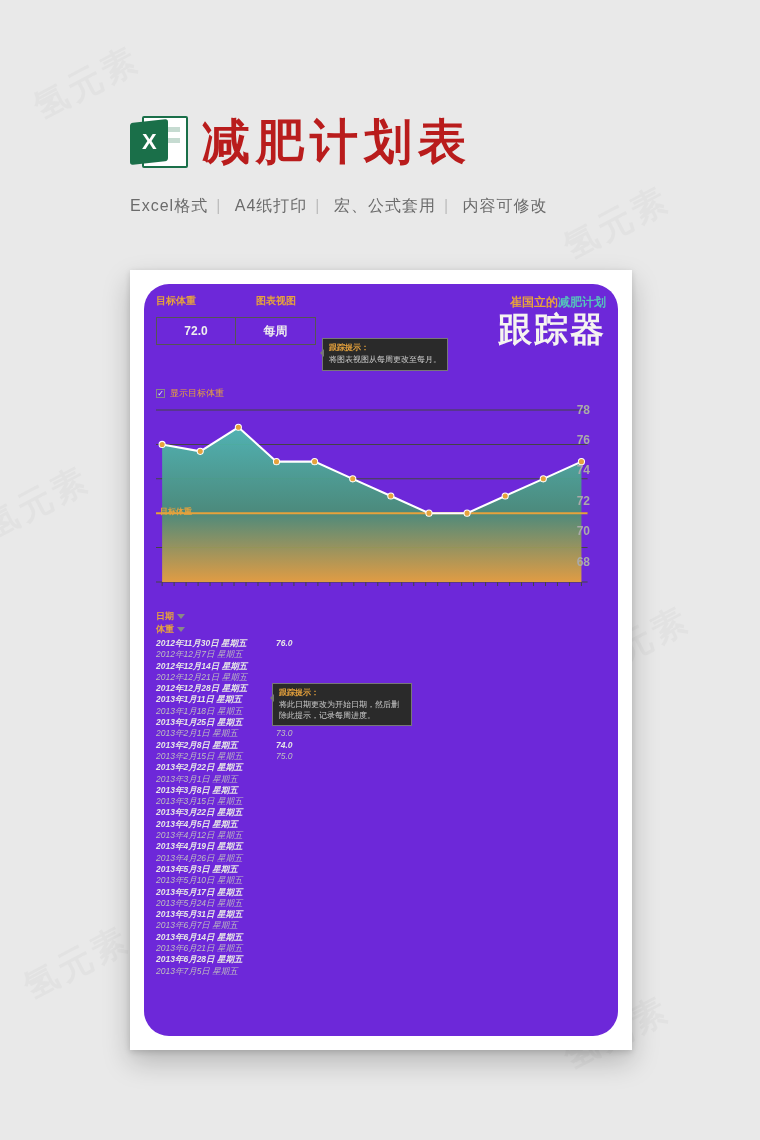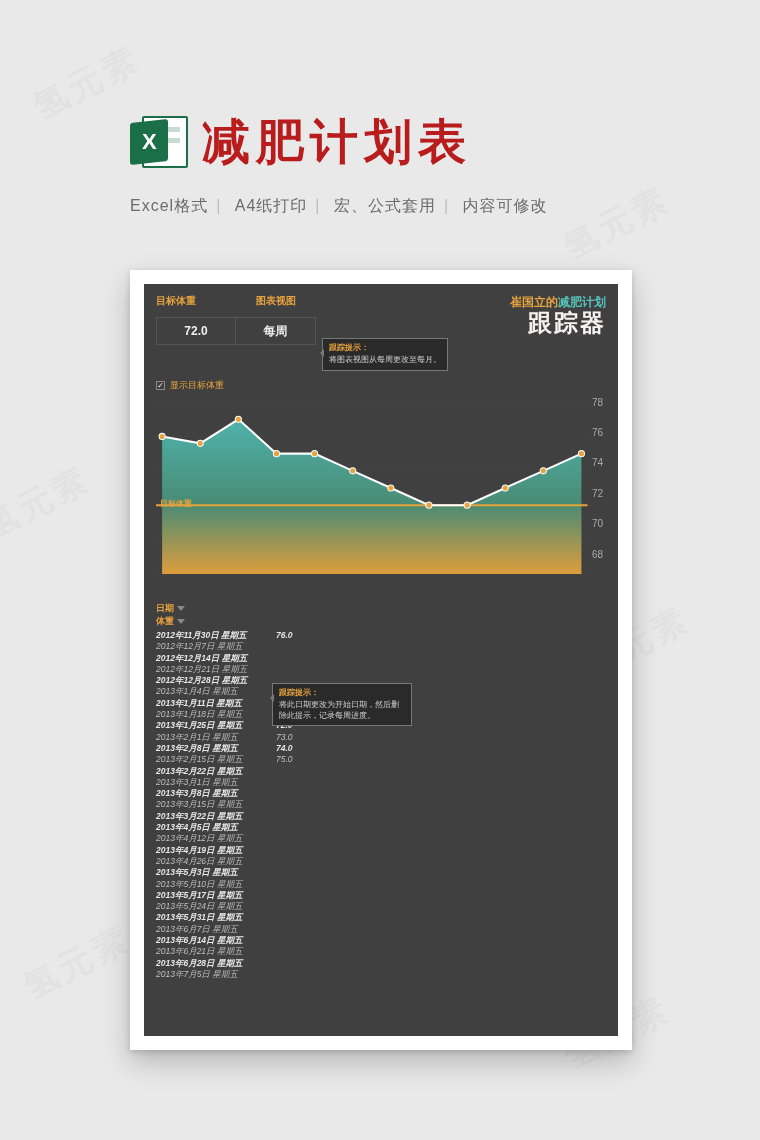--- a/index.html
+++ b/index.html
@@ -14,45 +14,45 @@
   .excel-icon .back::before{top:9px;} .excel-icon .back::after{top:20px;}
   .excel-icon .front{position:absolute;left:0;top:8px;width:38px;height:42px;background:#1a6f49;transform:skewY(-6deg);border-radius:3px;display:flex;align-items:center;justify-content:center;}
   .excel-icon .front span{color:#fff;font-weight:700;font-size:22px;transform:skewY(6deg);}
   .title { font-size: 48px; font-weight: 700; color: #b91c1c; letter-spacing: 6px; margin-left: 10px; }
 
   .meta { position:absolute; left:130px; top:196px; font-size:16px; color:#6b6b6b; letter-spacing:1px;}
   .meta .sep{margin:0 8px;color:#bdbdbd;}
 
   
   .card { position:absolute; left:130px; top:270px; width:502px; height:780px; background:#fff; box-shadow:0 12px 26px rgba(0,0,0,.22), 0 2px 6px rgba(0,0,0,.15);}
-  .sheet { position:absolute; inset:14px; background:#404040; color:#ddd; font-size:10px; padding:10px 12px 14px; overflow:hidden;}
+  .sheet { position:absolute; inset:14px; background:#6d28d9; color:#ddd; font-size:10px; padding:10px 12px 14px; overflow:hidden;border-radius:25px;}
 
   .top-row{display:flex;align-items:flex-start;justify-content:space-between;}
   .top-left{display:flex;align-items:flex-start;gap:60px;}
   .lab{color:#e6a23c;font-weight:700;font-size:10px;}
   .brand{color:#e6a23c;font-weight:700;font-size:12px;}
   .brand .plan{color:#55c3bb;}
 
   .boxes{display:flex;margin-top:6px;}
   .box{border:1px solid #555;height:28px;width:80px;display:flex;align-items:center;justify-content:center;font-weight:700;color:#eee;font-size:12px;}
   .box + .box{border-left:none;}
 
-  .tracker{font-size:24px;font-weight:900;color:#f5f4f0;letter-spacing:2px;text-align:right;margin-top:-4px;}
+  .tracker{font-size:34px;font-weight:900;color:#f5f4f0;letter-spacing:2px;text-align:right;margin-top:-4px;}
 
   .tip{position:absolute;border:1px solid #777;background:#2a2a2a;padding:4px 6px;font-size:8px;line-height:1.3;color:#ccc;max-width:150px;}
   .tip::before{content:"";position:absolute;top:10px;left:-7px;border:4px solid transparent;border-right-color:#777;}
   .tip .tt{color:#e6a23c;font-weight:700;display:block;margin-bottom:2px;}
 
   .checkbox-row{margin-top:34px;font-size:9px;color:#e6a23c;display:flex;align-items:center;gap:5px;}
   .cb{width:9px;height:9px;border:1px solid #888;display:inline-flex;align-items:center;justify-content:center;font-size:8px;color:#eee;}
 
   .chart-wrap{position:relative;margin-top:6px;height:190px;}
   .chart{position:absolute;inset:0;}
   .yaxis{position:absolute;right:0;top:0;bottom:18px;width:20px;}
-  .ytick{position:absolute;right:3px;font-size:10px;color:#aaa;transform:translateY(-50%);}
+  .ytick{position:absolute;right:16px;font-size:12px;color:#aaa;transform:translateY(-50%);font-weight:bold;}
   .grid line{stroke:#444;stroke-width:1;}
   .goal-line{stroke:#e6a23c;stroke-width:2;}
   .goal-label{position:absolute;left:4px;font-size:8px;color:#e6a23c;font-weight:700;transform:translateY(-50%);}
   .series-line{stroke:#fff;stroke-width:2;fill:none;}
   .pt{fill:#e6a23c;stroke:#fff;stroke-width:1;}
 
   .table{margin-top:14px;}
   .thead{display:flex;gap:0;color:#e6a23c;font-size:9px;font-weight:700;flex-direction:column;}
   .th{display:flex;align-items:center;gap:3px;}
   .th.date{width:120px;} .th.w{width:40px;}
@@ -230,24 +230,20 @@
             <div class="cell-w"></div>
           </div>
           <div class="row">
             <div class="cell-date">2012年12月21日 星期五</div>
             <div class="cell-w"></div>
           </div>
           <div class="row bold">
             <div class="cell-date">2012年12月28日 星期五</div>
             <div class="cell-w"></div>
           </div>
-          <div class="row">
-            <div class="cell-date">2013年1月4日 星期五</div>
-            <div class="cell-w">74.0</div>
-          </div>
           <div class="row bold">
             <div class="cell-date">2013年1月11日 星期五</div>
             <div class="cell-w">73.0</div>
           </div>
           <div class="row">
             <div class="cell-date">2013年1月18日 星期五</div>
             <div class="cell-w">72.0</div>
           </div>
           <div class="row bold">
             <div class="cell-date">2013年1月25日 星期五</div>

